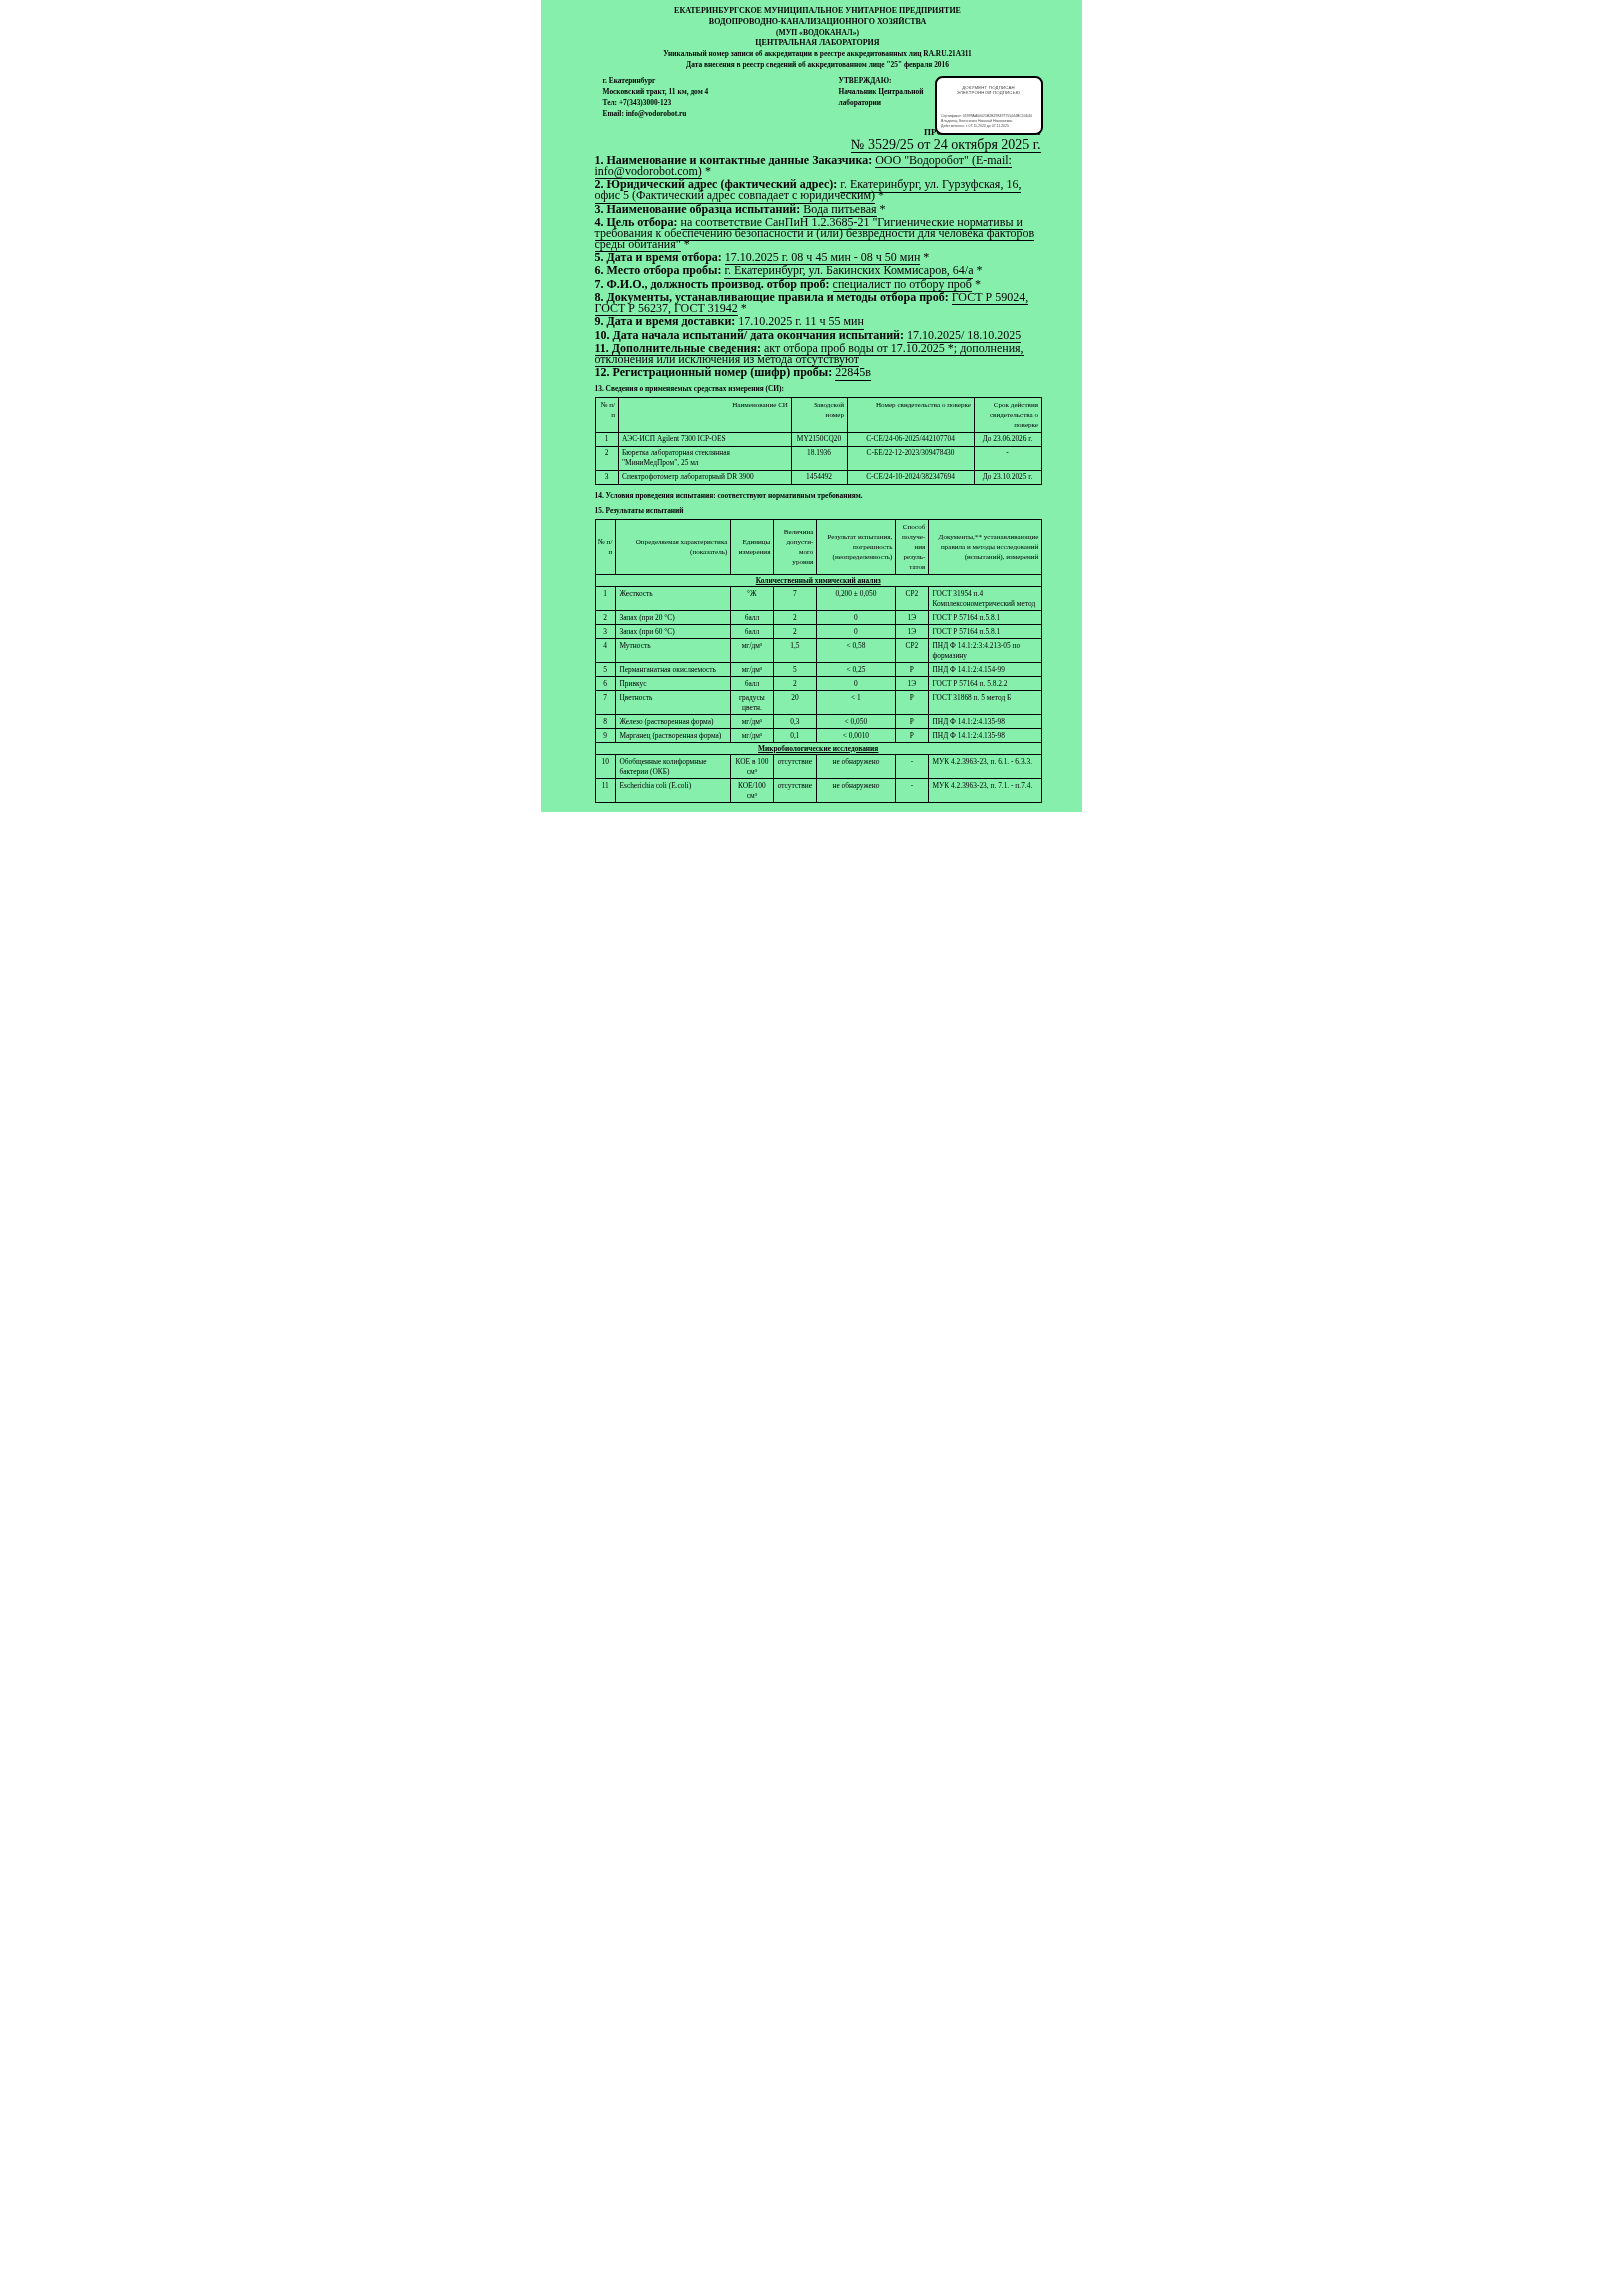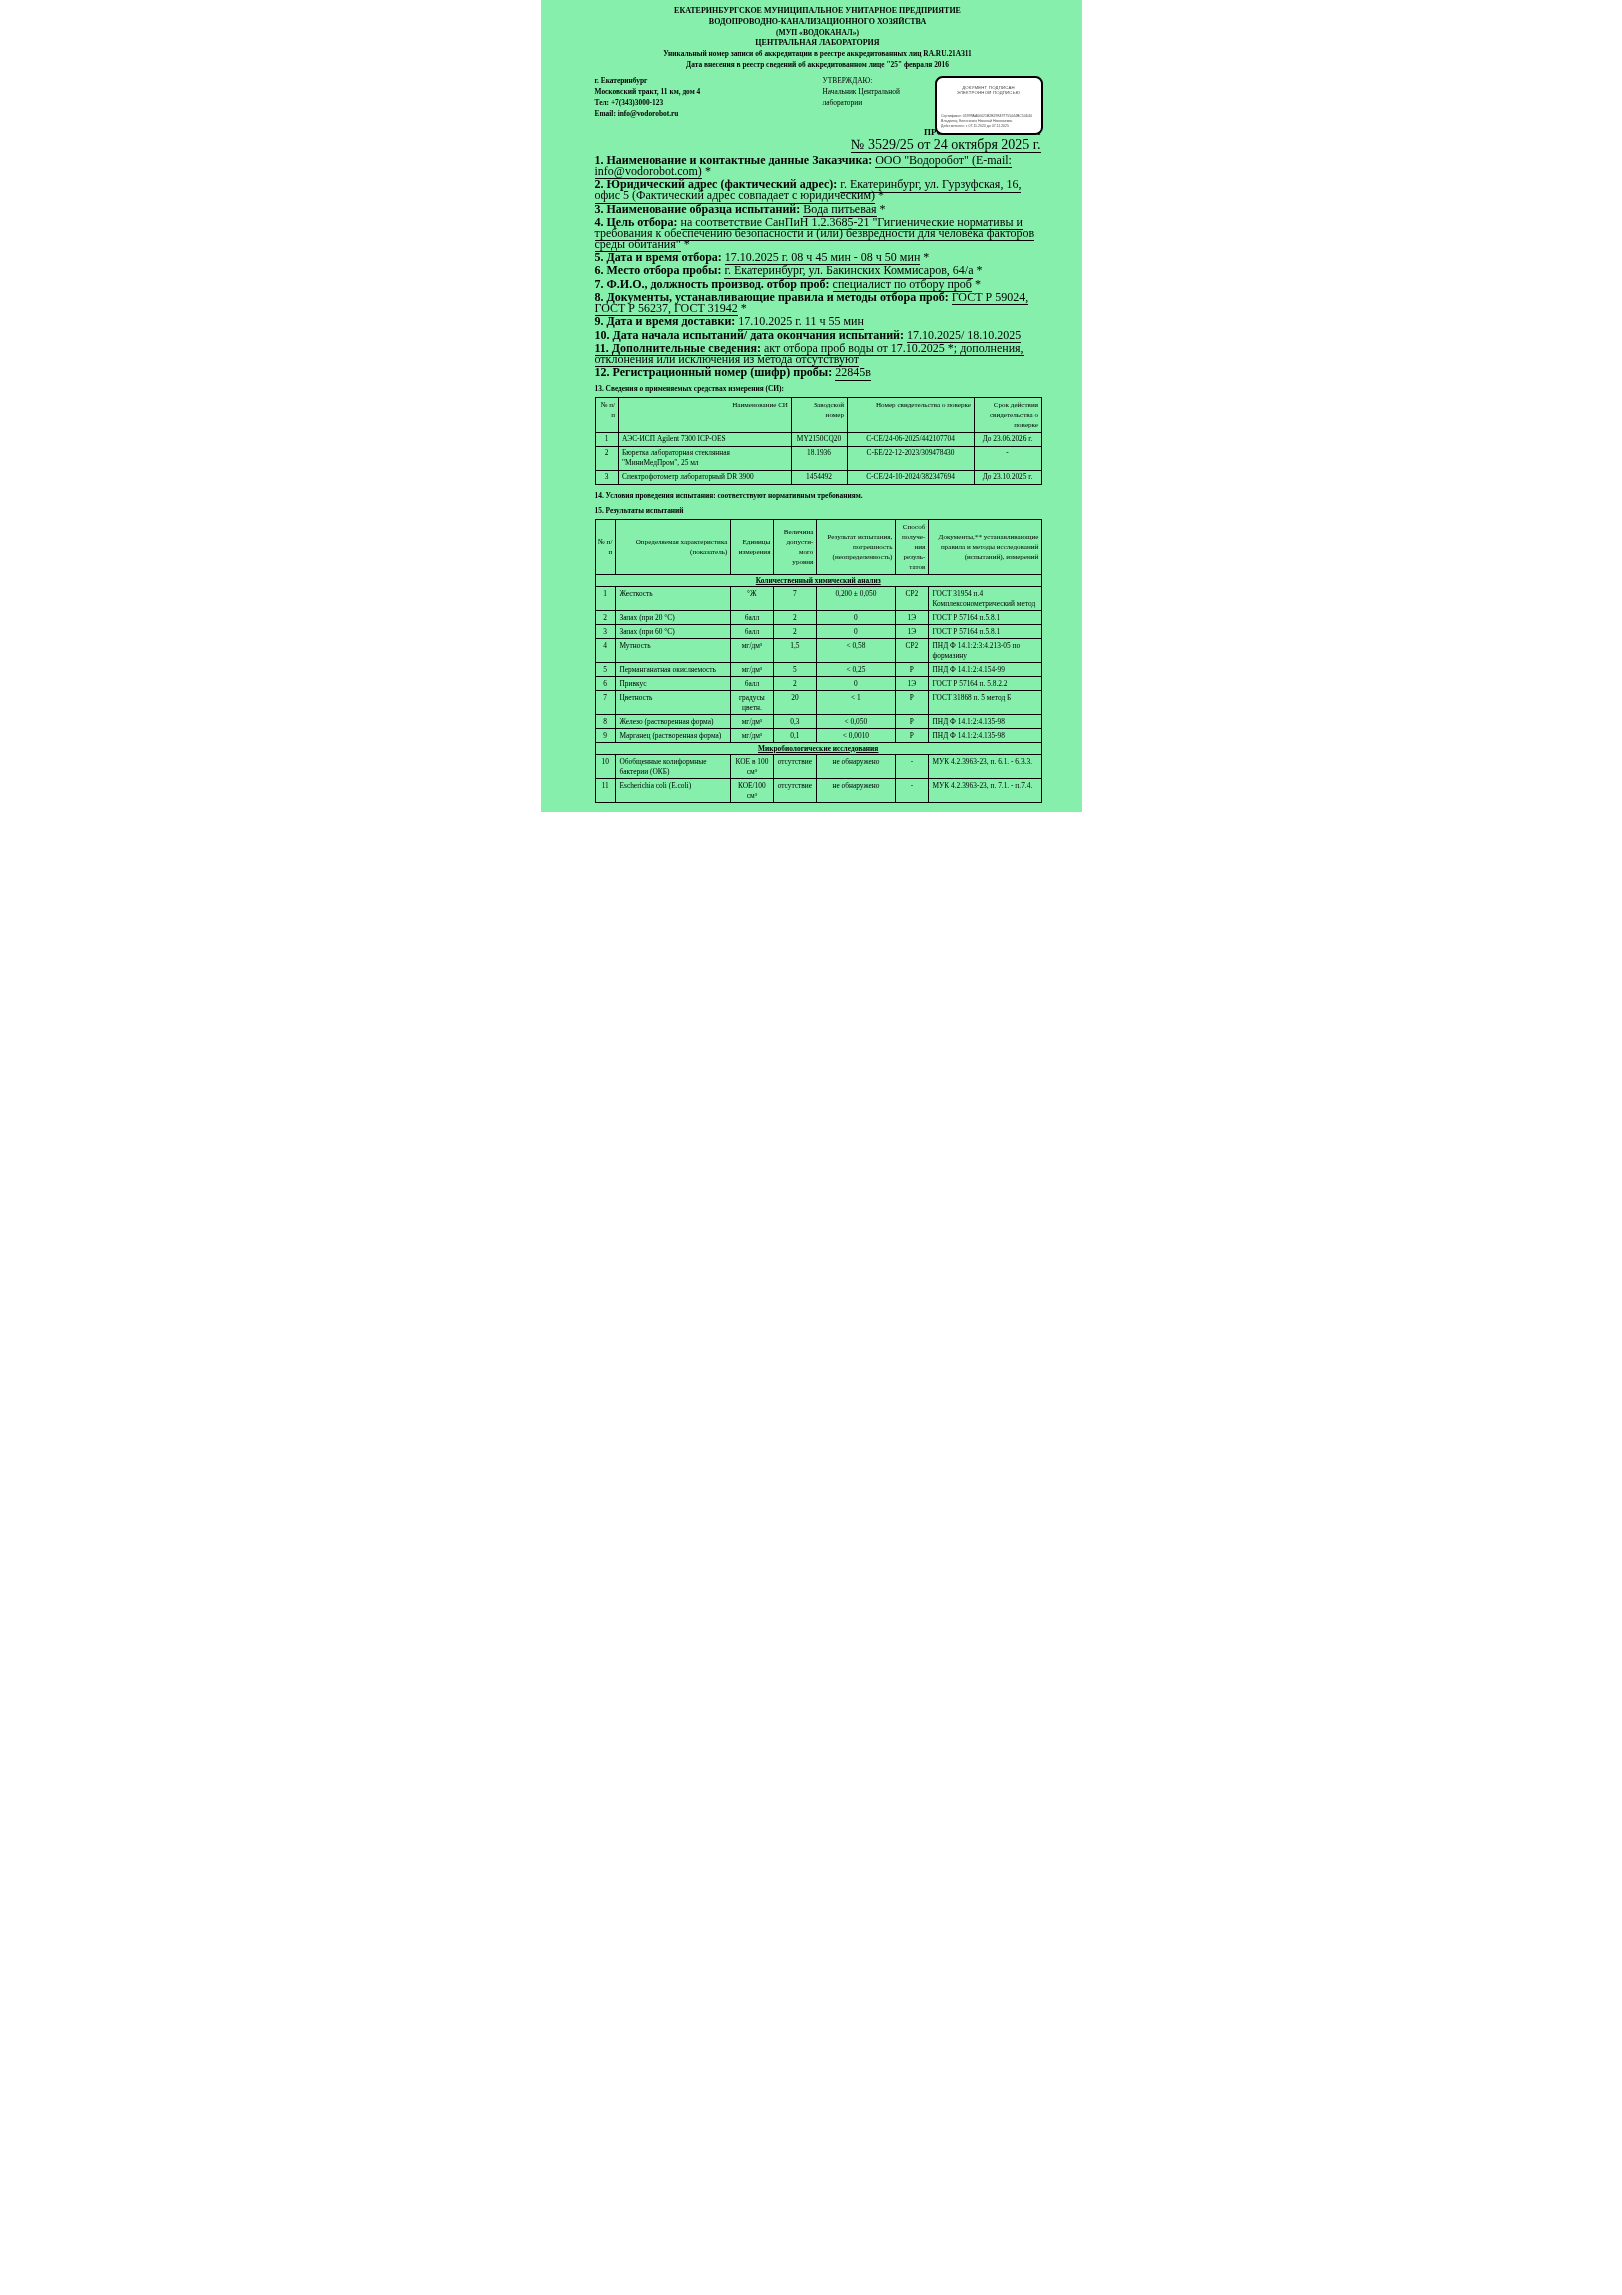--- a/index.html
+++ b/index.html
@@ -14,24 +14,24 @@
     color: #000;
     font-family: "Liberation Serif", "DejaVu Serif", serif;
     font-size: 7.4px;
   }
   
   .doc-header { text-align: center; font-weight: 700; }
   .doc-header .h1 { font-size: 8px; line-height: 10.7px; }
   .doc-header .h2 { font-size: 7.6px;   line-height: 10.7px; }
   .doc-header .h3 { font-size: 7.4px; line-height: 10.7px; }
   
-  .info-row { position: relative; margin-top: 4.6px; height: 49px; }
+  .info-row { position: relative; margin-top: 4.6px; height: 49px; margin-left: 8px; }
   .contacts { font-weight: 700; font-size: 7.4px; line-height: 11px; }
-  .approve  { position: absolute; left: 228px; top: 0; width: 88px;
-              font-weight: 400; font-size: 7.4px; line-height: 11px; }
+  .approve  { position: absolute; left: 236px; top: 0; width: 88px;
+              font-weight: 700; font-size: 7.4px; line-height: 11px; }
   .approve-pos { margin-top: 0; }
   .stamp {
     position: absolute; right: -2px; top: 1px;
     width: 108px; height: 59px; box-sizing: border-box;
     border: 2px solid #000; border-radius: 7.6px;
     padding: 6.6px 4.6px 4.1px;
     display: flex; flex-direction: column;
     font-family: "Liberation Sans", "DejaVu Sans", sans-serif;
     background: #fff; z-index: 2;
   }

